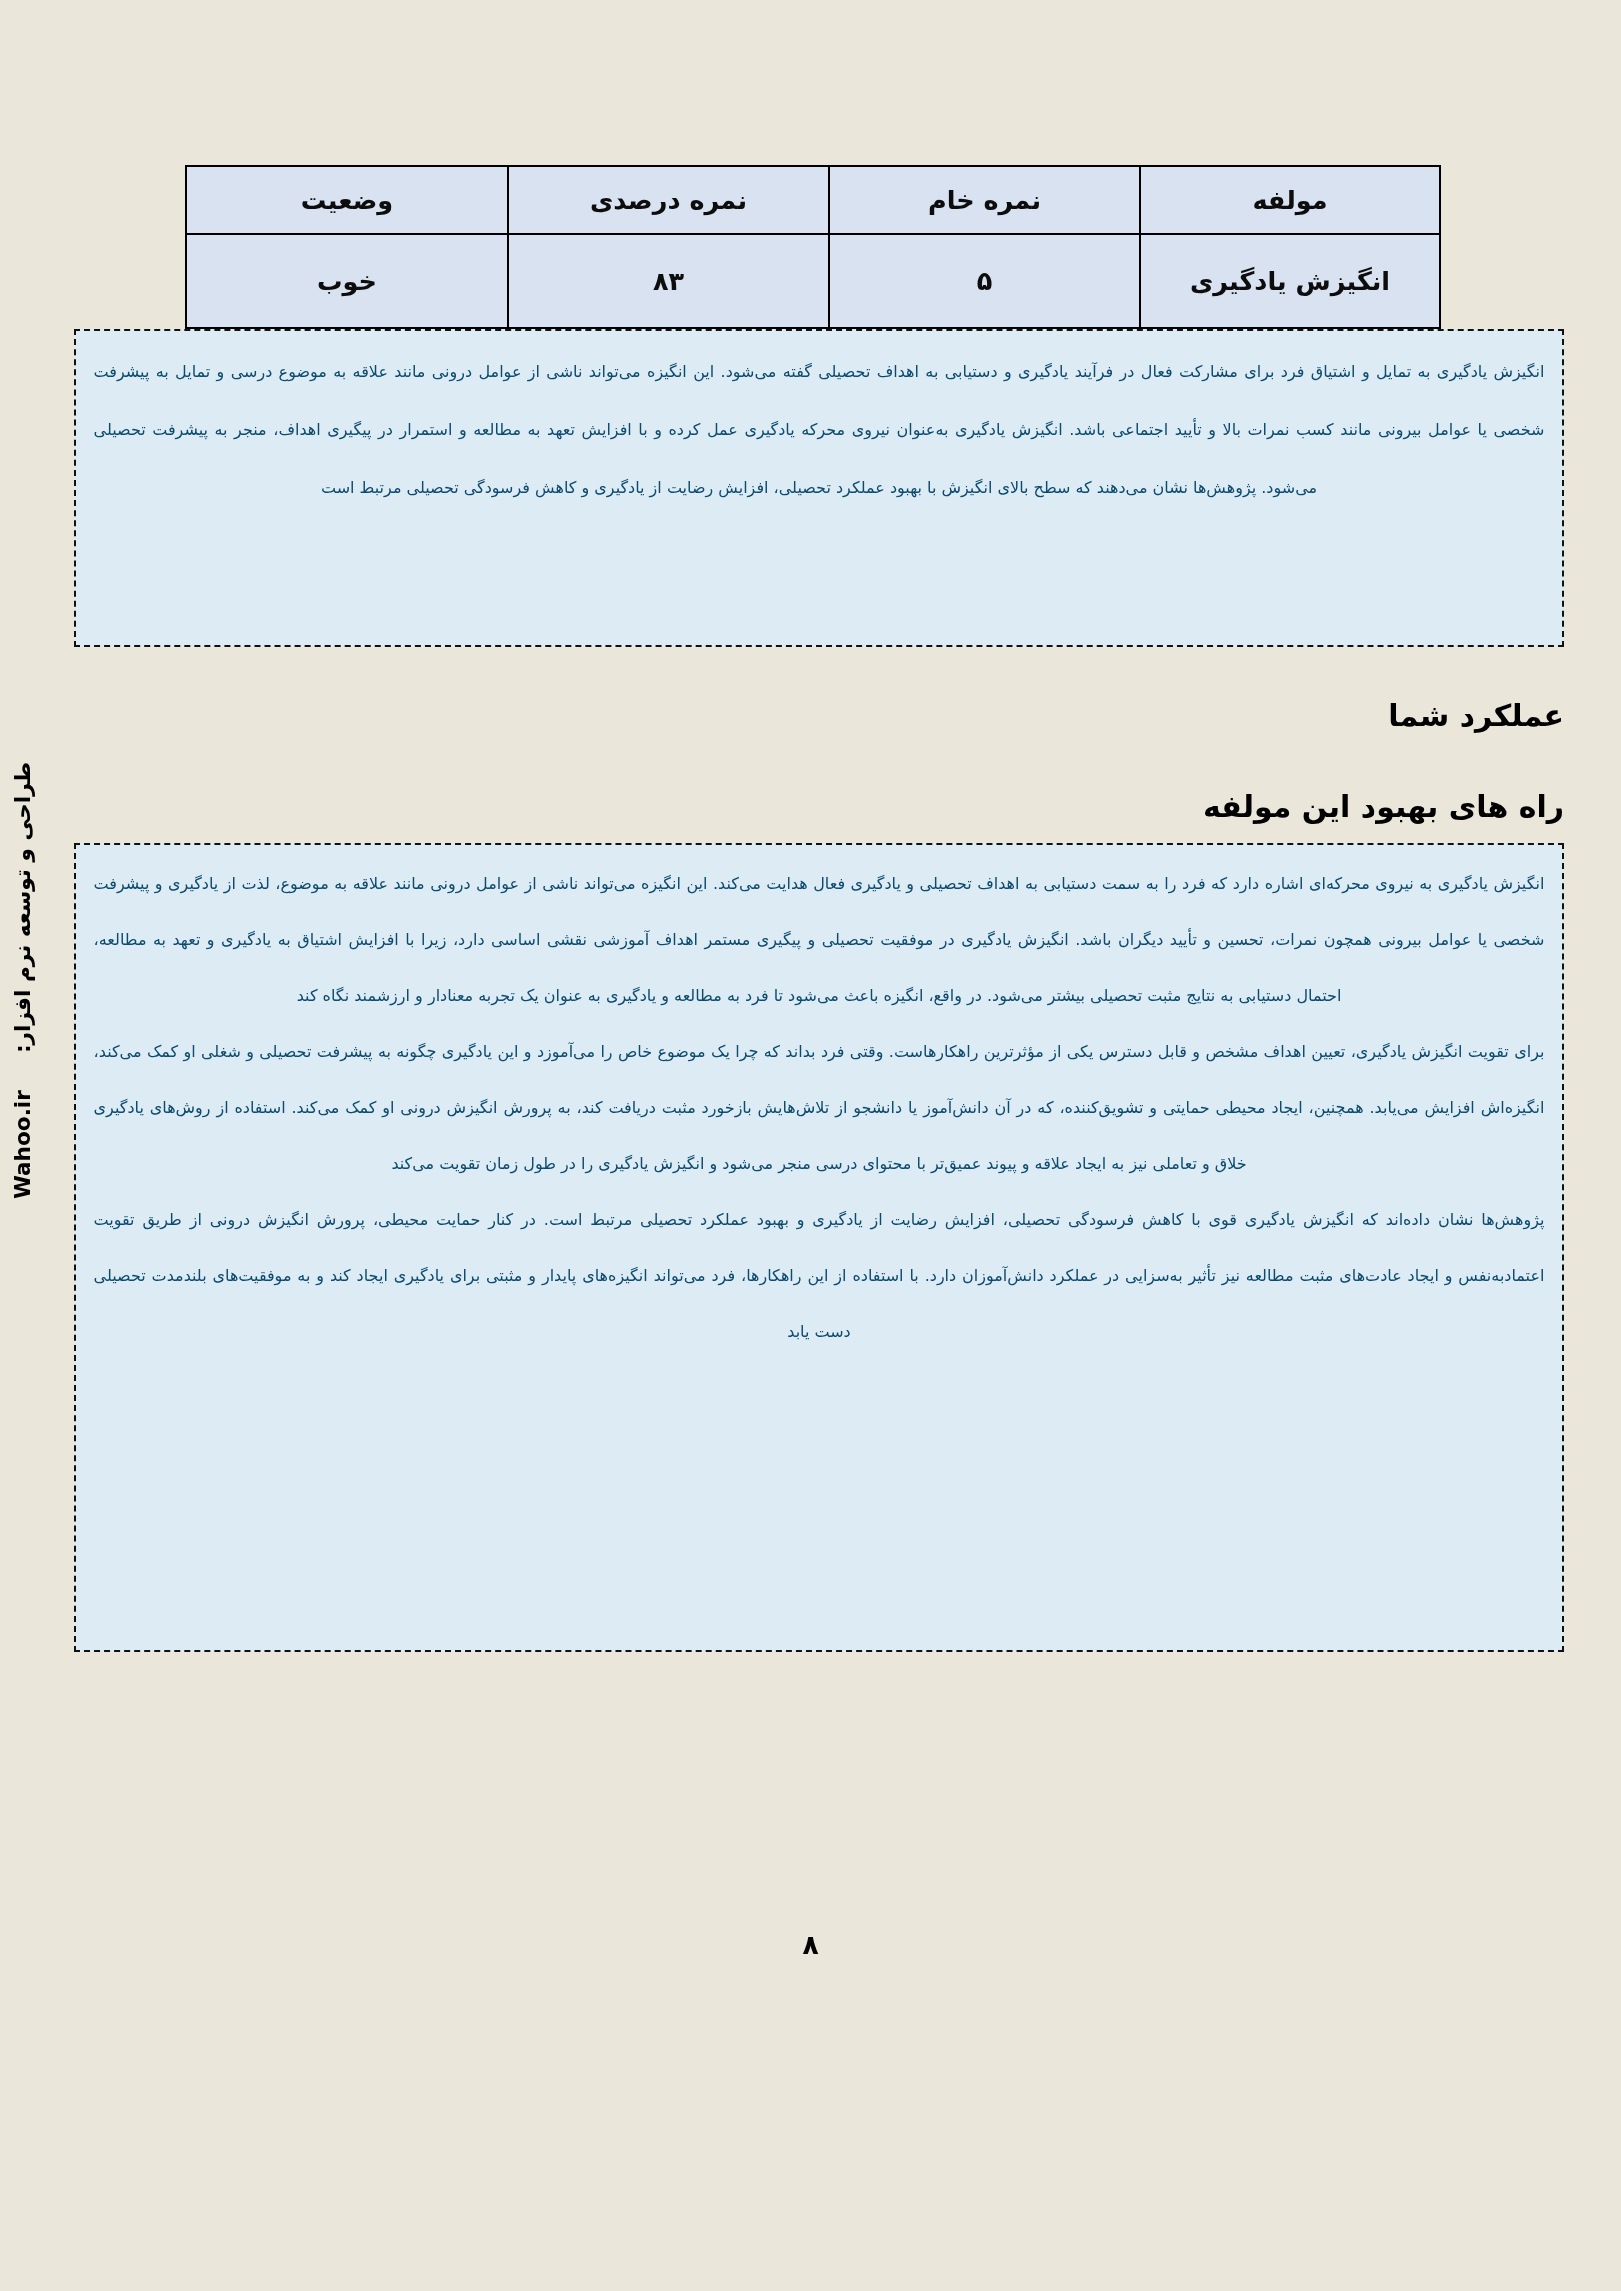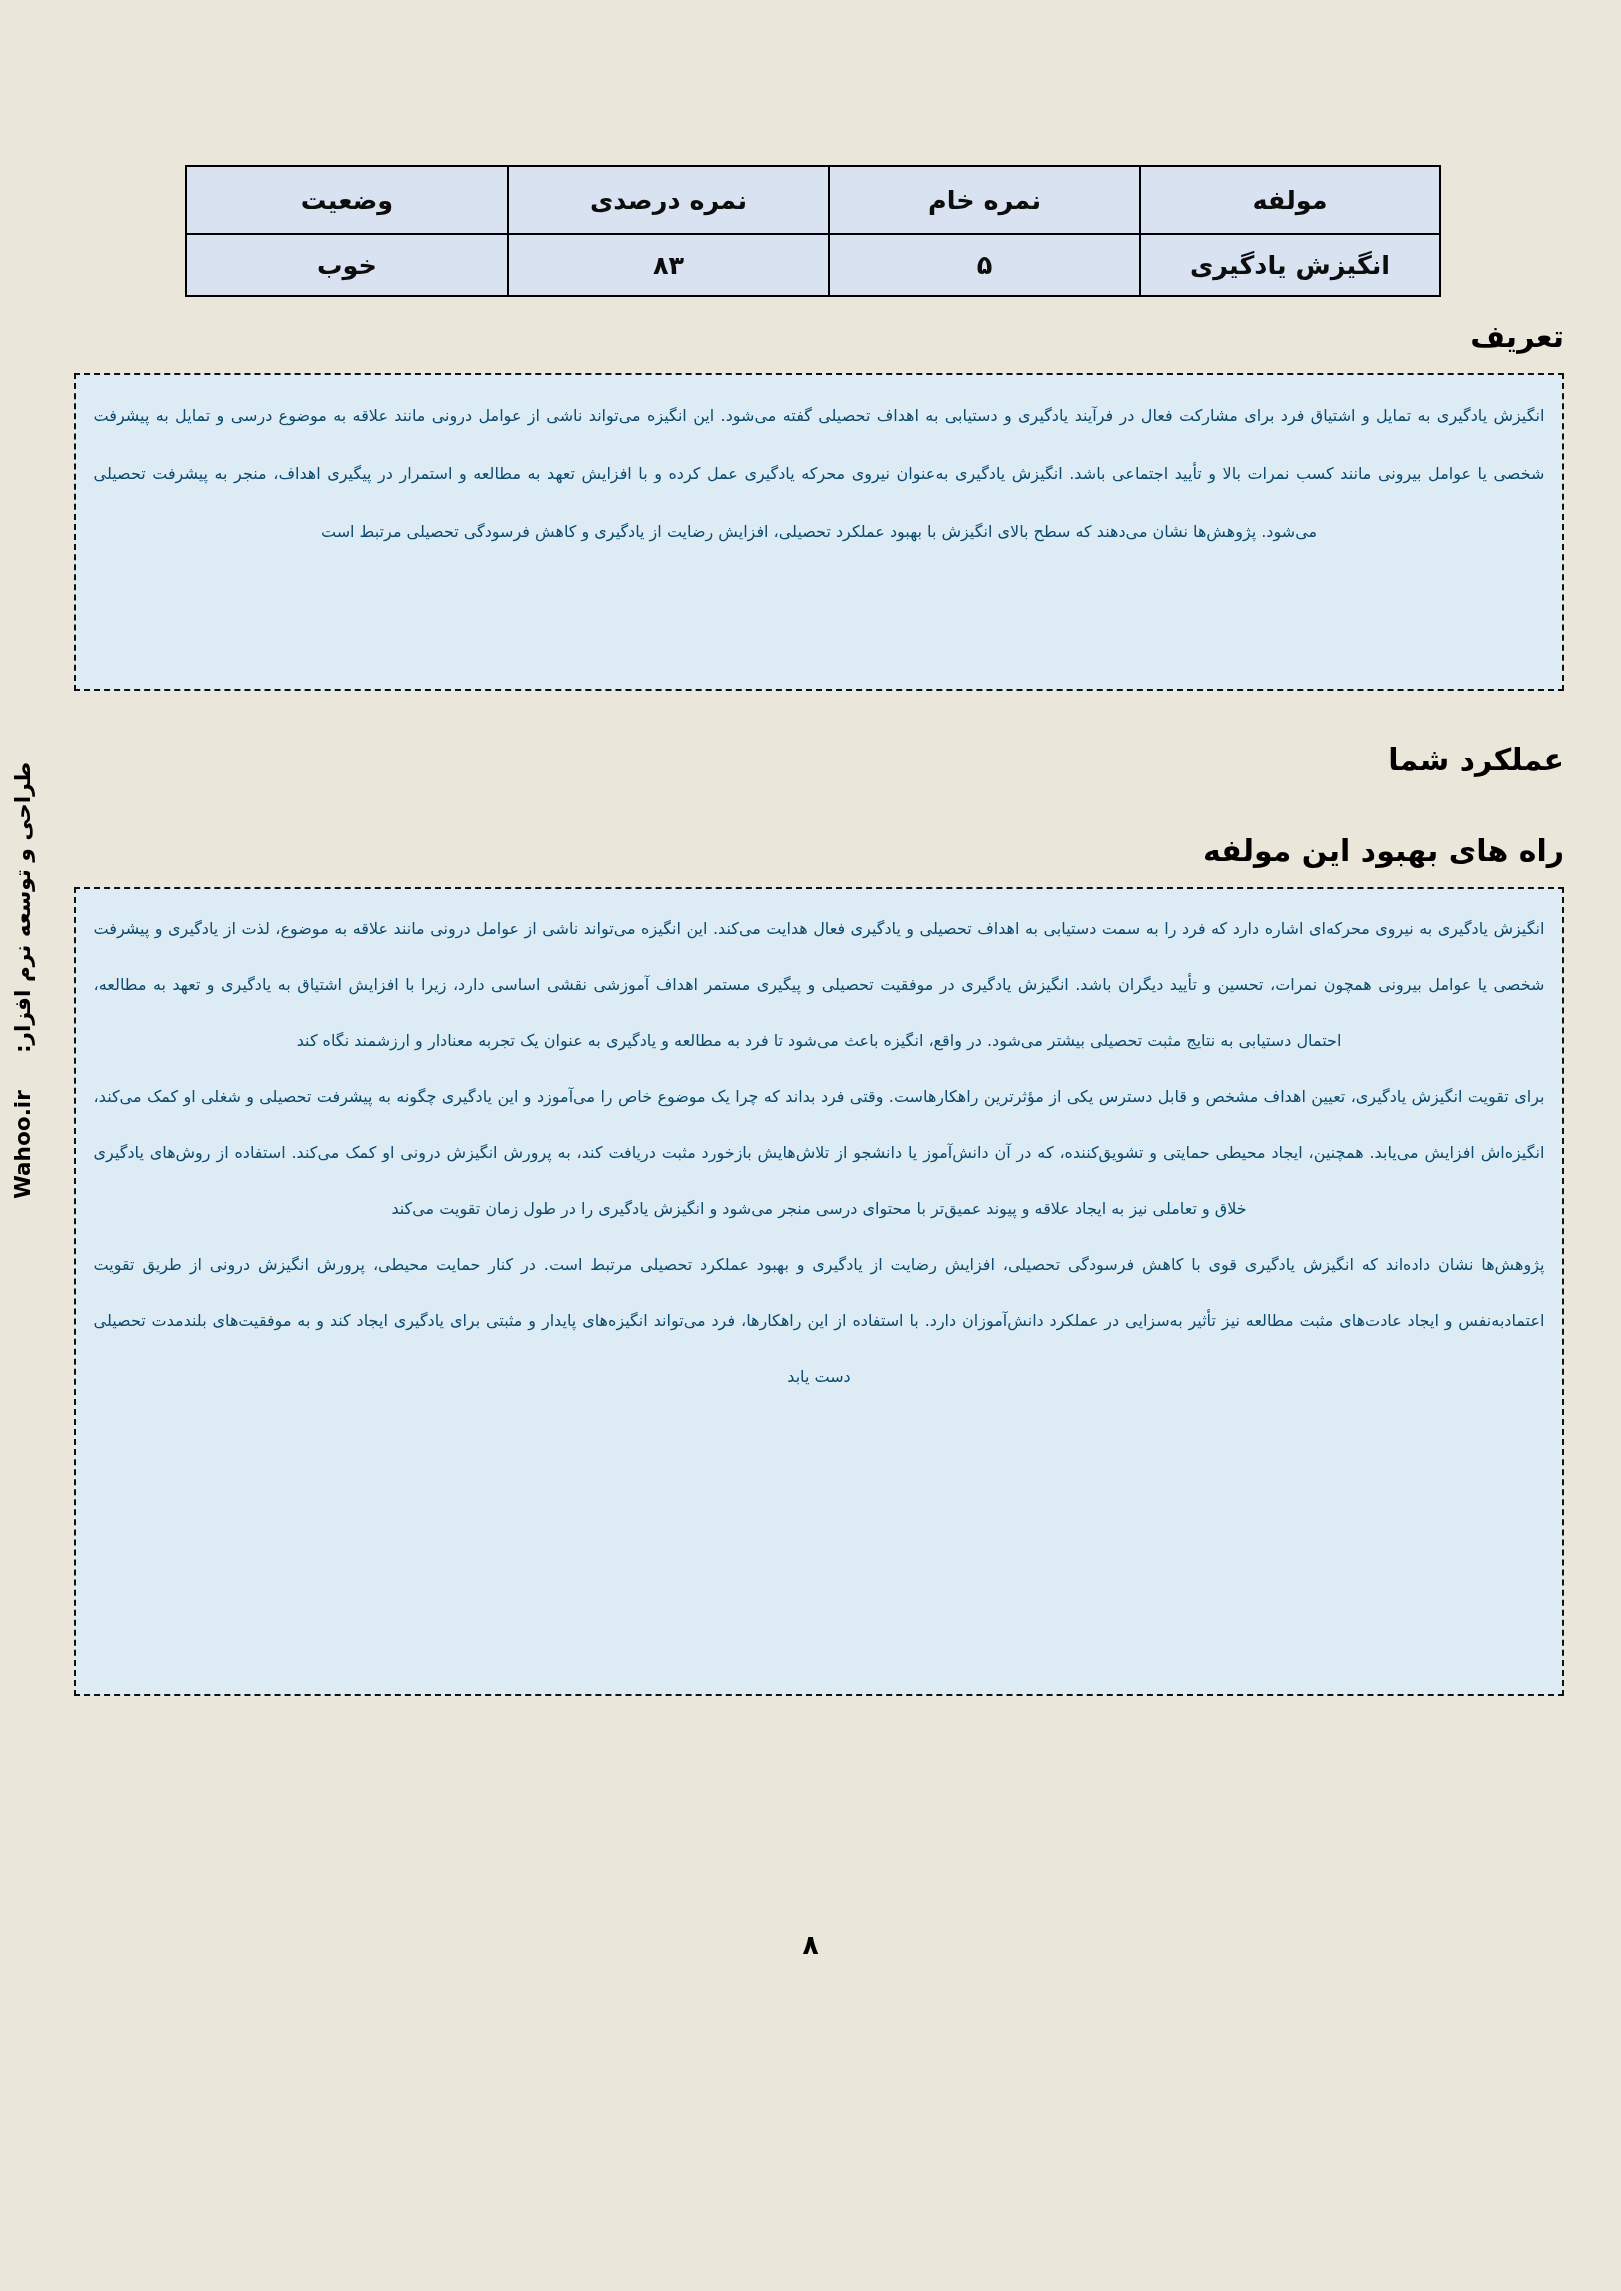--- a/index.html
+++ b/index.html
@@ -52,21 +52,21 @@
   .score-table th, .score-table td {
     border: 2px solid #000;
     background: #d9e2f1;
     text-align: center;
     vertical-align: middle;
     font-weight: bold;
     font-size: 25.5px;
     padding: 0 7.8px;
   }
   .score-table th { height: 68px; }
-  .score-table td { height: 62px; }
+  .score-table td { height: 94px; }
 
   
   .section-title {
     direction: rtl;
     text-align: right;
     font-family: "DejaVu Serif", "DejaVu Sans", serif;
     font-weight: bold;
     font-size: 30px;
     line-height: 47px;
     margin: 0;
@@ -137,21 +137,20 @@
       <tbody>
         <tr>
           <td>انگیزش یادگیری</td>
           <td>۵</td>
           <td>۸۳</td>
           <td>خوب</td>
         </tr>
       </tbody>
     </table>
 
-    <h2 class="section-title t-definition">تعریف</h2>
 
     <div class="box box-definition">
       <p>انگیزش یادگیری به تمایل و اشتیاق فرد برای مشارکت فعال در فرآیند یادگیری و دستیابی به اهداف تحصیلی گفته می‌شود. این انگیزه می‌تواند ناشی از عوامل درونی مانند علاقه به موضوع درسی و تمایل به پیشرفت شخصی یا عوامل بیرونی مانند کسب نمرات بالا و تأیید اجتماعی باشد. انگیزش یادگیری به‌عنوان نیروی محرکه یادگیری عمل کرده و با افزایش تعهد به مطالعه و استمرار در پیگیری اهداف، منجر به پیشرفت تحصیلی می‌شود. پژوهش‌ها نشان می‌دهند که سطح بالای انگیزش با بهبود عملکرد تحصیلی، افزایش رضایت از یادگیری و کاهش فرسودگی تحصیلی مرتبط است</p>
     </div>
 
     <h2 class="section-title t-performance">عملکرد شما</h2>
 
 
     <h2 class="section-title t-improve">راه های بهبود این مولفه</h2>
 

